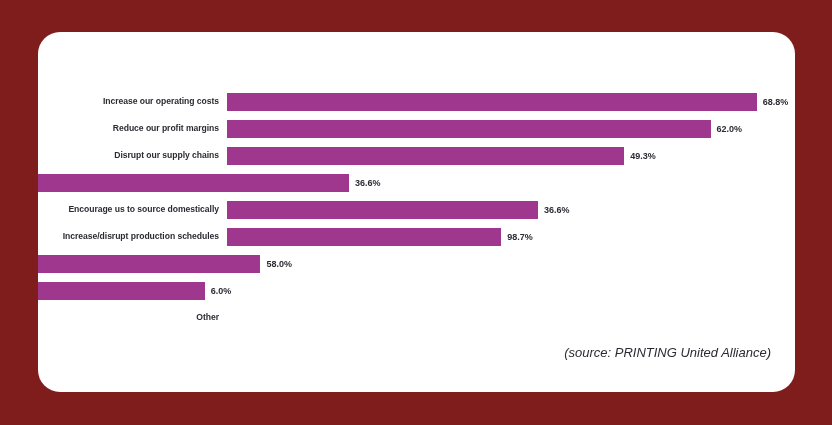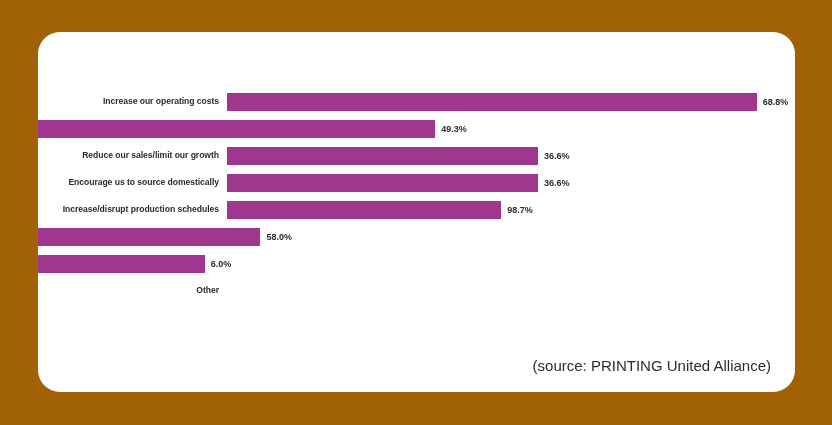--- a/index.html
+++ b/index.html
@@ -10,21 +10,21 @@
     width: 832px;
     height: 425px;
     background: #e4f8fe;
     font-family: "Liberation Sans", sans-serif;
     overflow: hidden;
   }
   .page {
     position: relative;
     width: 832px;
     height: 425px;
-    background: #a16207;
+    background: #7f1d1d;
   }
   .card {
     position: absolute;
     left: 38px;
     top: 32px;
     width: 757px;
     height: 360px;
     background: #ffffff;
     border-radius: 22px;
   }
@@ -73,48 +73,56 @@
   .bar-value {
     font-size: 9px;
     font-weight: bold;
     color: #2b2b33;
     margin-left: 6px;
     white-space: nowrap;
   }
   .source {
     position: absolute;
     right: 24px;
-    bottom: 18px;
-    font-size: 15px;
+    bottom: 32px;
+    font-size: 13px;
+    font-style: italic;
     color: #2b2b33;
     font-family: "Liberation Sans", sans-serif;
   }
 </style>
 </head>
 <body>
 
 <div class="page">
   <div class="card">
     <div class="chart">
       <div class="rows">
           <div class="row">
             <div class="row-label">Increase our operating costs</div>
             <div class="bar-area">
               <div class="bar" style="width: 529.84px; background: rgb(160, 55, 143);"></div>
               <div class="bar-value">68.8%</div>
             </div>
           </div>
           <div class="row">
+            <div class="row-label">Reduce our profit margins</div>
+            <div class="bar-area">
+              <div class="bar" style="width: 483.6px; background: rgb(160, 55, 143);"></div>
+              <div class="bar-value">62.0%</div>
+            </div>
+          </div>
+          <div class="row">
+            <div class="row-label">Disrupt our supply chains</div>
             <div class="bar-area">
               <div class="bar" style="width: 397.24px; background: rgb(160, 55, 143);"></div>
               <div class="bar-value">49.3%</div>
             </div>
           </div>
           <div class="row">
-            <div class="row-label">Reduce our sales/limit our growth</div>
             <div class="bar-area">
               <div class="bar" style="width: 310.88px; background: rgb(160, 55, 143);"></div>
               <div class="bar-value">36.6%</div>
             </div>
           </div>
           <div class="row">
             <div class="row-label">Encourage us to source domestically</div>
             <div class="bar-area">
               <div class="bar" style="width: 310.88px; background: rgb(160, 55, 143);"></div>
               <div class="bar-value">36.6%</div>

